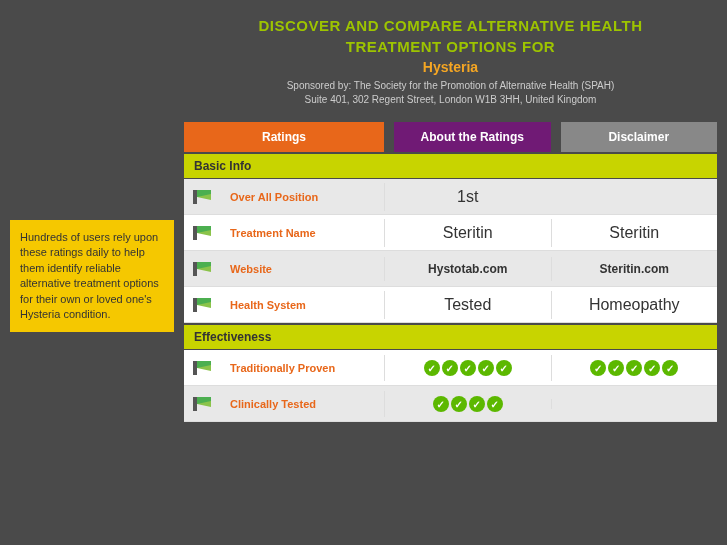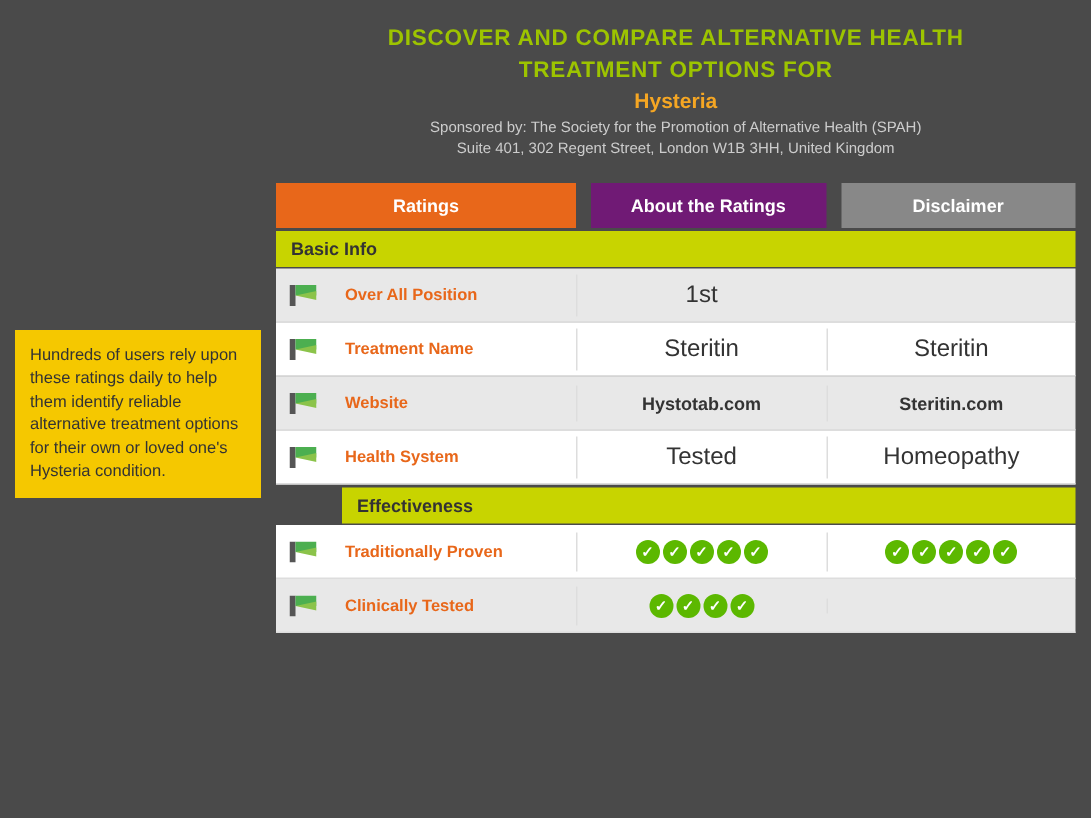--- a/index.html
+++ b/index.html
@@ -194,21 +194,20 @@
       font-size: 10px;
       font-weight: bold;
       position: absolute;
       top: 50%;
       left: 50%;
       transform: translate(-50%, -50%);
     }
 
     .effectiveness-section {
       margin-top: 2px;
-      margin-left: 44px;
     }
   </style>
 </head>
 <body>
 
 <div class="page-wrapper">
 
   <div class="left-sidebar">
     <div class="sidebar-box sidebar-box-yellow">
       <span>Hundreds of users rely upon these ratings daily to help them identify reliable alternative treatment options for their own or loved one's Hysteria condition.</span>

